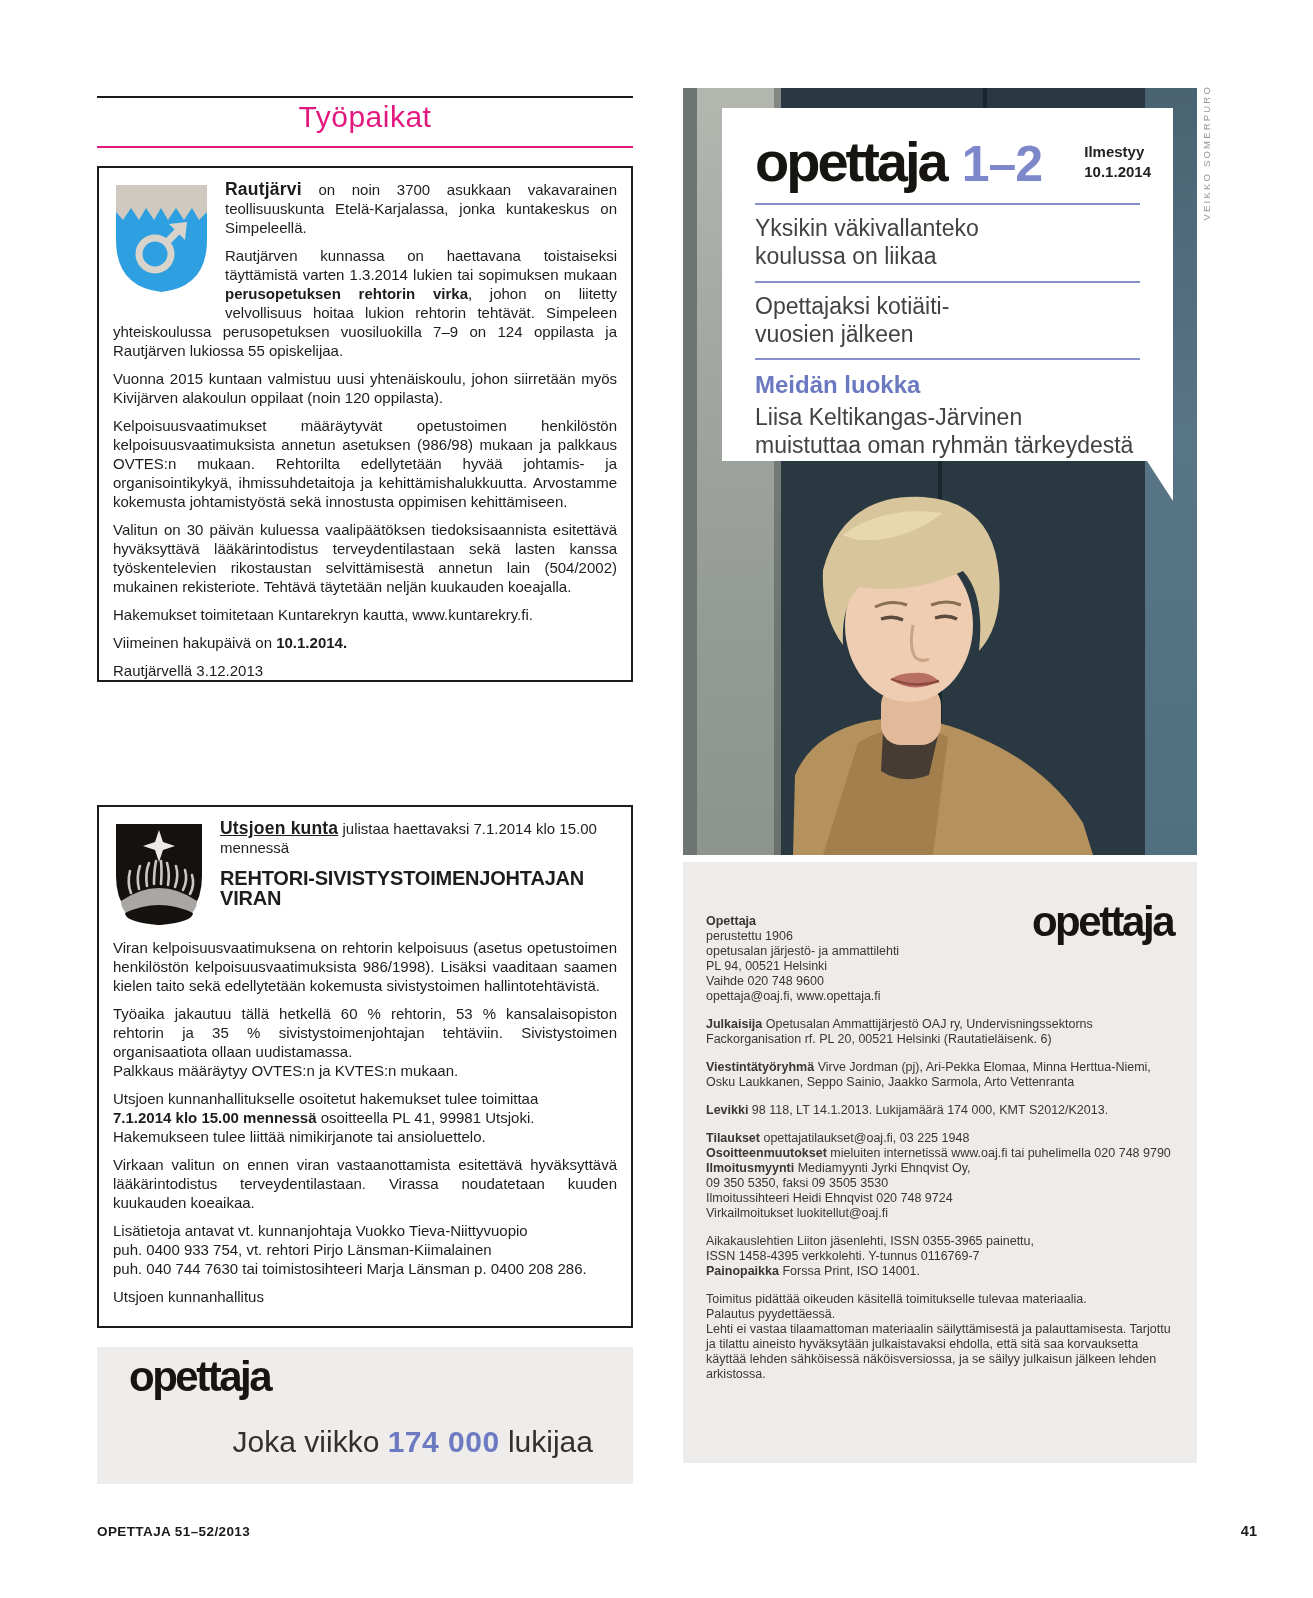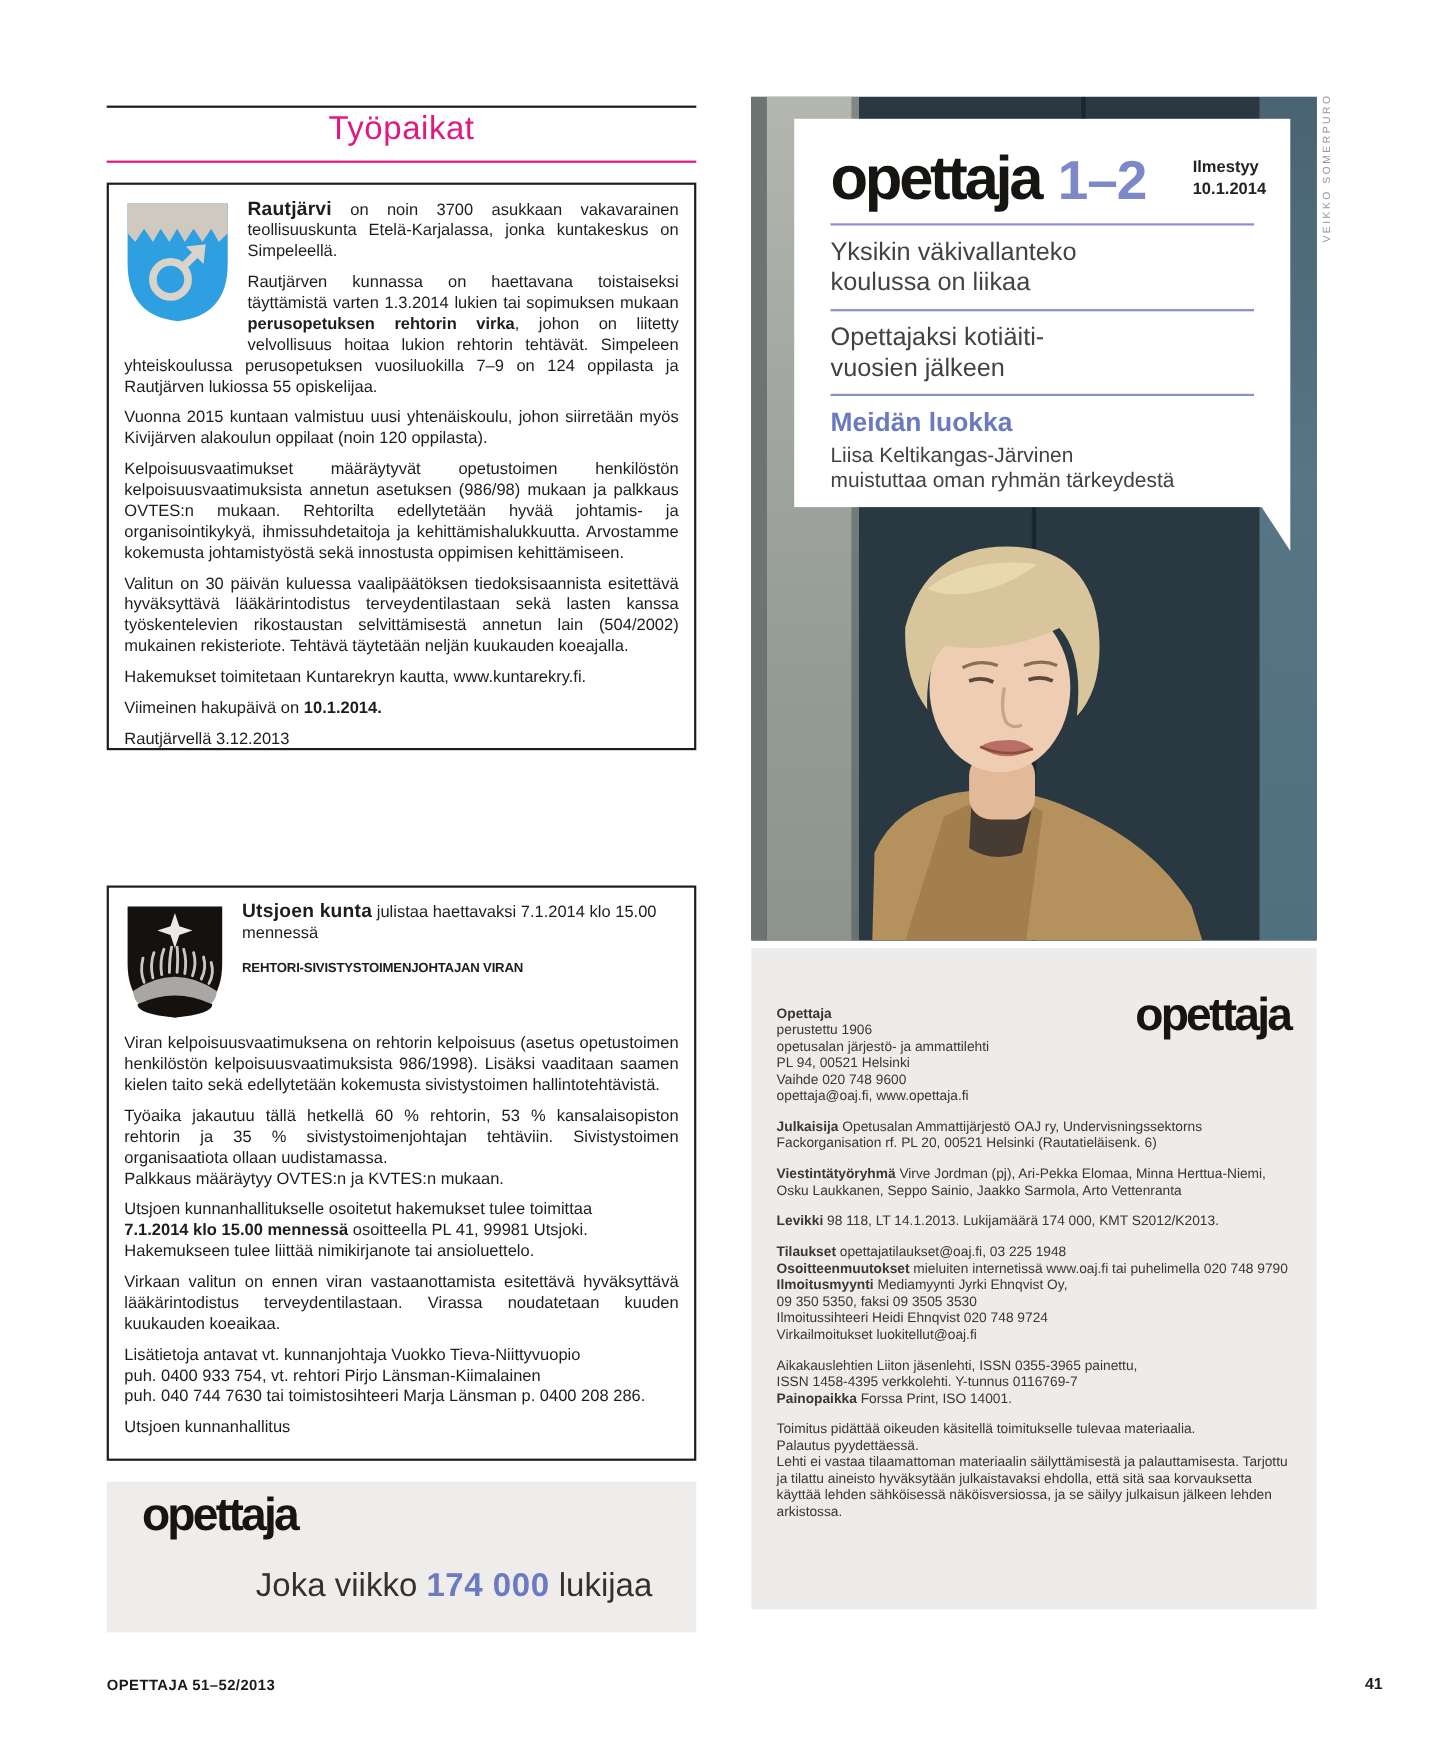--- a/index.html
+++ b/index.html
@@ -17,24 +17,24 @@
   .pink-rule{left:97px;top:146px;width:536px;height:2px;background:#e3187f;}
 
   .ad-box{left:97px;width:536px;border:2px solid #1d1d1b;box-sizing:border-box;
     padding:12px 14px;background:#fff;overflow:hidden;}
   .ad-box p{margin:0 0 9px 0;font-size:15px;line-height:19px;
     text-align:justify;white-space:pre-line;}
   .rbox{top:166px;height:516px;}
   .ubox{top:805px;height:523px;}
   .shield{float:left;margin:2px 15px 6px 0;}
   .rbox .para-list p:first-child .b{font-size:17.5px;letter-spacing:.2px;}
-  .uhead p:first-child .b{font-size:17.5px;letter-spacing:.2px;}
+  .uhead p:first-child .b{font-size:17.5px;letter-spacing:.2px;text-decoration:underline;}
   .uhead p{text-align:left;}
   .uhead p.title-line{margin-top:12px;}
-  .uhead p.title-line .b{font-size:12px;letter-spacing:-0.2px;text-align:right;}
+  .uhead p.title-line .b{font-size:20px;letter-spacing:-0.2px;text-align:right;}
   .ubody{clear:both;}
 
   .banner{left:97px;top:1347px;width:536px;height:137px;background:#eeedeb;}
   .banner-logo{left:32px;top:6px;font-size:42px;font-weight:800;
     letter-spacing:-2.5px;color:#171511;}
   .banner-tagline{right:40px;top:78px;font-size:30px;color:#33312e;white-space:nowrap;}
   .banner-tagline .num{font-weight:800;color:#6b7ac1;letter-spacing:.5px;}
 
   .footer-issue{left:97px;top:1524px;font-size:13.5px;font-weight:bold;
     letter-spacing:.4px;color:#1a1a1a;}
@@ -65,21 +65,21 @@
     color:#222;line-height:1.35;text-align:left;}
   .cover-hr{height:2px;background:#8790ca;width:385px;border:0;margin:0;}
   .hr1{position:absolute;left:33px;top:95px;}
   .hr2{position:absolute;left:33px;top:173px;}
   .hr3{position:absolute;left:33px;top:250px;}
   .cover-h{position:absolute;left:33px;font-size:23px;color:#434241;line-height:1.22;
     white-space:pre-line;}
   .h1{top:106px;} .h2{top:184px;}
   .feature-title{position:absolute;left:33px;top:263px;font-size:24px;font-weight:bold;
     color:#6a79c0;}
-  .feature-sub{position:absolute;left:33px;top:295px;font-size:19px;color:#434241;
+  .feature-sub{position:absolute;left:33px;top:295px;font-size:23px;color:#434241;
     line-height:1.22;white-space:pre-line;}
 
   .credit{left:1201px;top:85px;writing-mode:vertical-rl;transform:rotate(180deg);
     font-size:9.5px;letter-spacing:2.2px;color:#969696;}
 
   
   .colophon{left:683px;top:862px;width:514px;height:601px;background:#edecea;
     box-sizing:border-box;padding:52px 24px 0 23px;}
   .colophon-logo{position:absolute;right:24px;top:36px;font-size:42px;font-weight:800;
     letter-spacing:-2.5px;color:#171511;}

